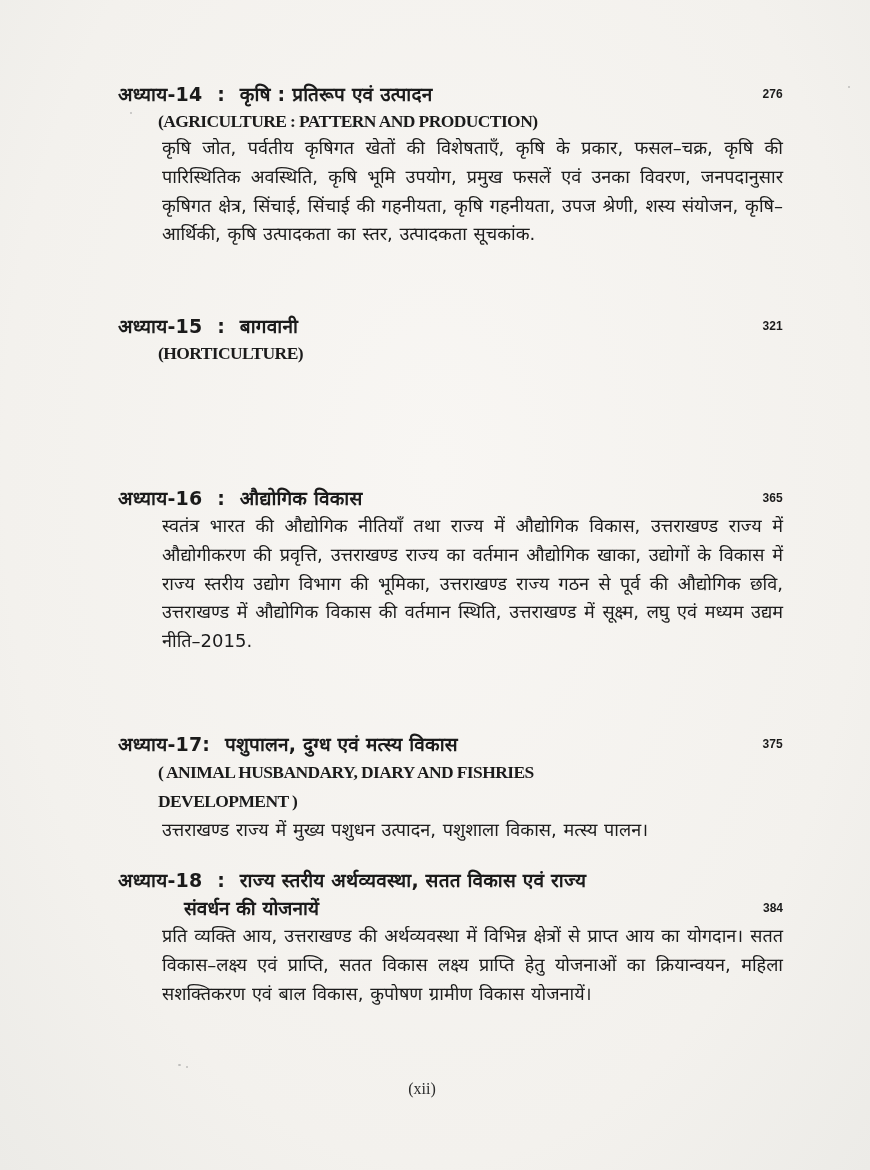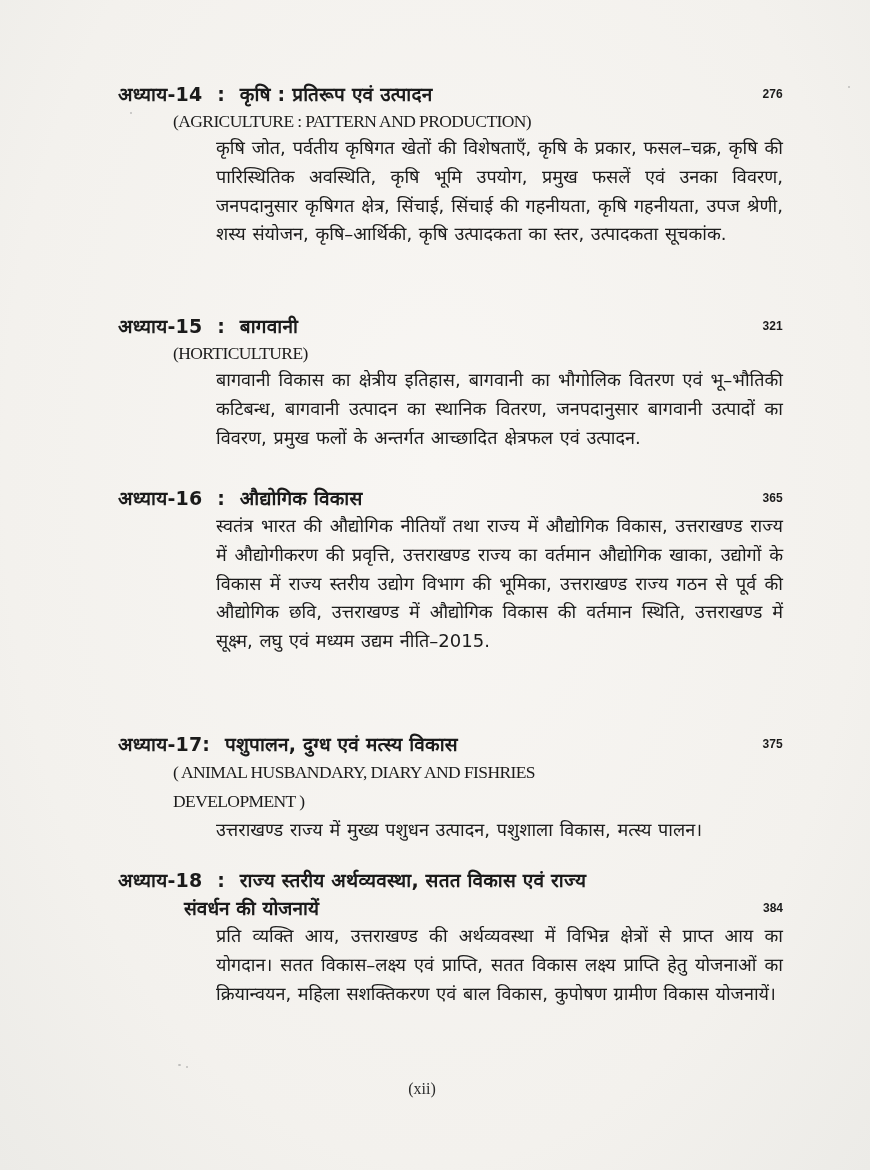--- a/index.html
+++ b/index.html
@@ -37,30 +37,30 @@
     }
     .ch-head .page-no {
       position: absolute;
       right: 0;
       top: 0;
       font-family: "Liberation Sans", sans-serif;
       font-weight: bold;
       font-size: 12px;
     }
     .en-title {
-      margin-left: 55px;
+      margin-left: 40px;
       font-family: "Liberation Serif", serif;
-      font-weight: normal;
+      font-weight: bold;
       font-size: 17.5px;
       line-height: 26px;
       letter-spacing: -0.6px;
       white-space: nowrap;
     }
     .desc {
-      margin-left: 98px;
+      margin-left: 44px;
       font-size: 18px;
       line-height: 28.8px;
       text-align: justify;
       text-align-last: left;
       word-spacing: 1px;
     }
     .ch18-head-line2 {
       position: relative;
       margin-left: 66px;
       font-weight: bold;
@@ -109,21 +109,20 @@
   </div>
 
   <div class="chapter" style="top:312px;">
     <div class="ch-head">
       <span>अध्याय-15</span>
       <span style="margin:0 8px;">:</span>
       <span>बागवानी</span>
       <span class="page-no">321</span>
     </div>
     <div class="en-title">(HORTICULTURE)</div>
-    <div class="desc">बागवानी विकास का क्षेत्रीय इतिहास, बागवानी का भौगोलिक वितरण एवं भू–भौतिकी कटिबन्ध, बागवानी उत्पादन का स्थानिक वितरण, जनपदानुसार बागवानी उत्पादों का विवरण, प्रमुख फलों के अन्तर्गत आच्छादित क्षेत्रफल एवं उत्पादन.</div>
   </div>
 
   <div class="chapter" style="top:484px;">
     <div class="ch-head">
       <span>अध्याय-16</span>
       <span style="margin:0 8px;">:</span>
       <span>औद्योगिक विकास</span>
       <span class="page-no">365</span>
     </div>
     <div class="desc">स्वतंत्र भारत की औद्योगिक नीतियाँ तथा राज्य में औद्योगिक विकास, उत्तराखण्ड राज्य में औद्योगीकरण की प्रवृत्ति, उत्तराखण्ड राज्य का वर्तमान औद्योगिक खाका, उद्योगों के विकास में राज्य स्तरीय उद्योग विभाग की भूमिका, उत्तराखण्ड राज्य गठन से पूर्व की औद्योगिक छवि, उत्तराखण्ड में औद्योगिक विकास की वर्तमान स्थिति, उत्तराखण्ड में सूक्ष्म, लघु एवं मध्यम उद्यम नीति–2015.</div>

